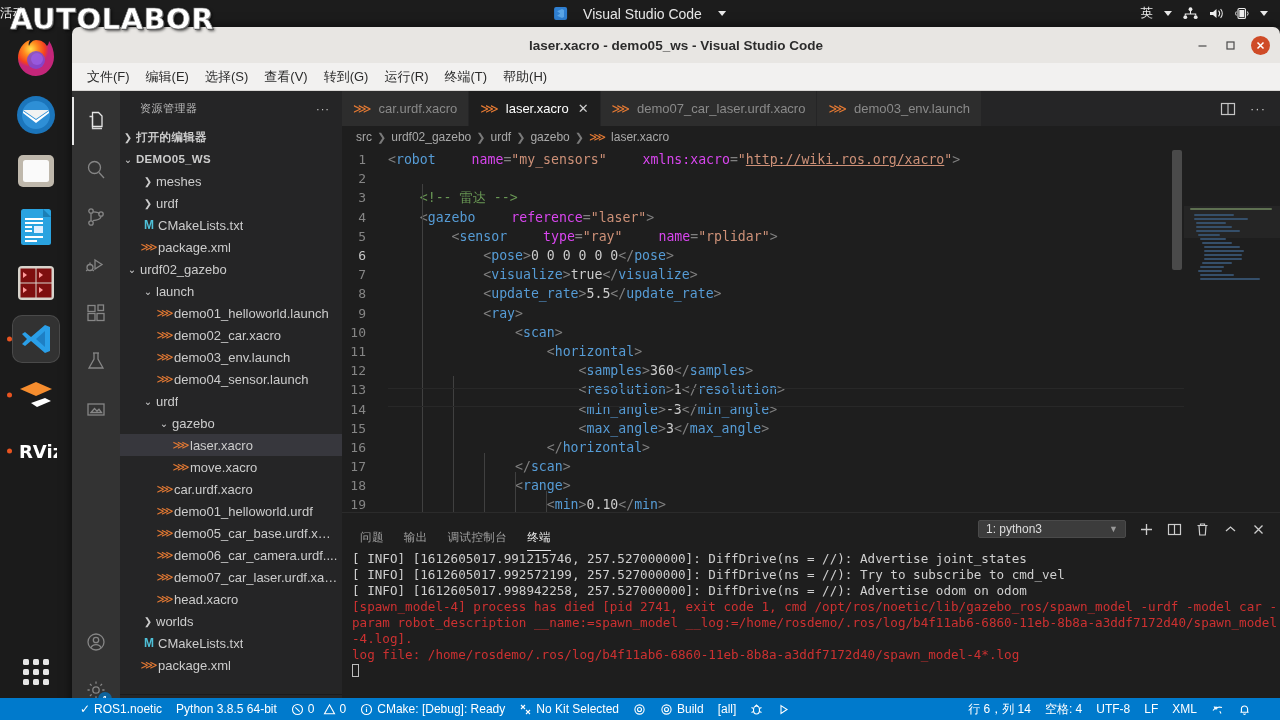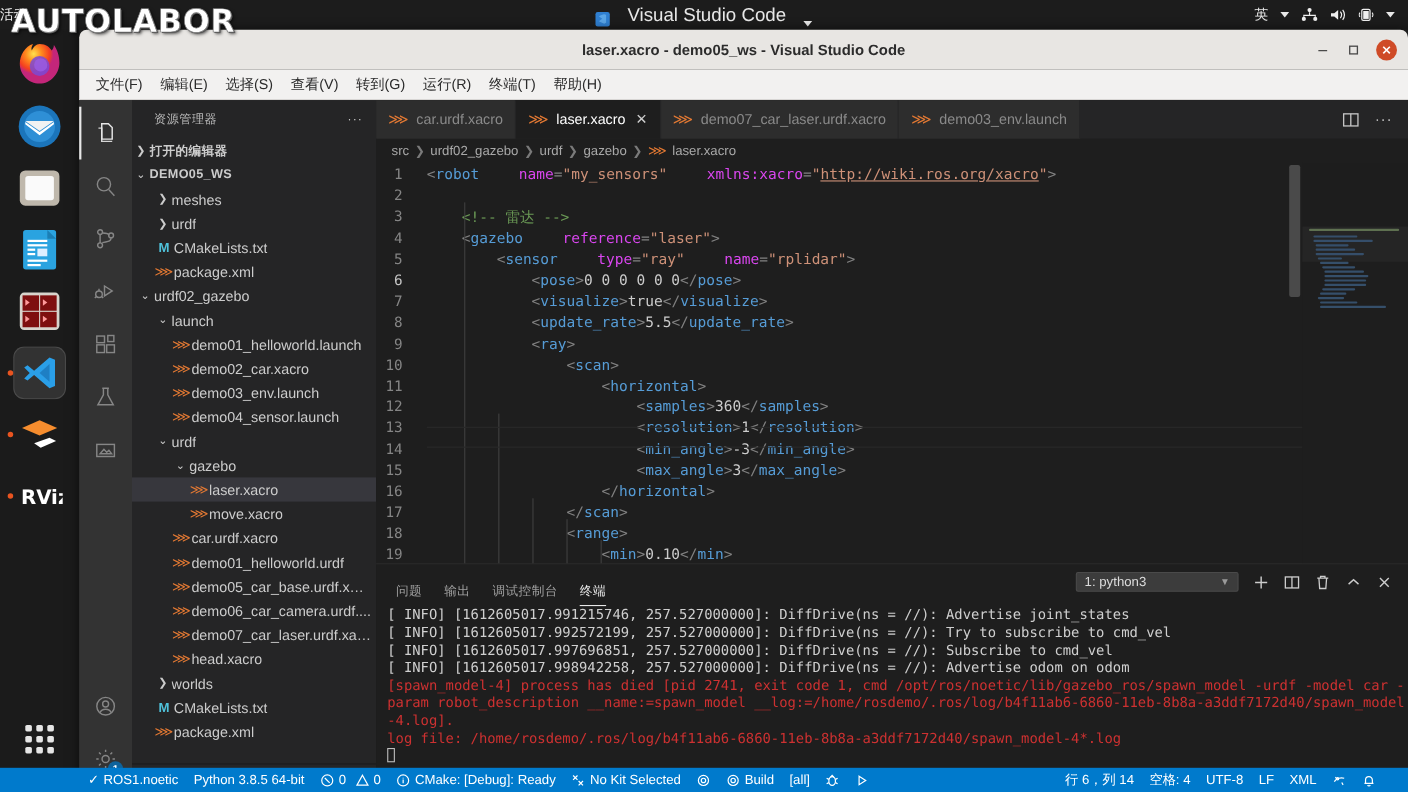--- a/index.html
+++ b/index.html
@@ -14,21 +14,21 @@
   .root { position: relative; width: 1280px; height: 720px; }
 
   
   .ubuntu-topbar {
     position: absolute; top: 0; left: 0; width: 1280px; height: 27px;
     background: #1c1c1c; color: #e8e8e8;
     display: flex; align-items: center; z-index: 5;
   }
   .ubuntu-activities { font-size: 12.5px; color: #f2f2f2; }
   .ubuntu-center { position: absolute; left: 50%; transform: translateX(-50%);
-     display: flex; align-items: flex-end; gap: 16px; font-size: 17px; }
+     display: flex; align-items: center; gap: 16px; font-size: 14px; }
   .appicon-mini { width: 13px; height: 13px; border-radius: 2px; background:#2f7fd1;
      display:inline-block; position:relative; }
   .appicon-mini:before{content:"";position:absolute;left:3px;top:2px;width:7px;height:9px;
      background:#5aa5e6;clip-path:polygon(0 25%,70% 0,100% 12%,100% 88%,70% 100%,0 75%,45% 50%);}
   .ubuntu-right { margin-left: auto; display: flex; align-items: center; gap: 11px;
      margin-right: 12px; font-size: 12.5px; }
   .tri-down { width:0;height:0;border-left:4px solid transparent;border-right:4px solid transparent;
      border-top:5px solid #e8e8e8; display:inline-block; }
   .ico-net, .ico-vol, .ico-bat { display:inline-block; }
 
@@ -742,21 +742,20 @@
               <span>
                 <svg width="15" height="15" viewBox="0 0 15 15" fill="none" stroke="currentColor" stroke-width="1.3">
                     <path d="M3.5 3.5l8 8M11.5 3.5l-8 8"></path>
                   </svg>
               </span>
             </div>
           </div>
           <div class="terminal">
             <div class="t-info">[ INFO] [1612605017.991215746, 257.527000000]: DiffDrive(ns = //): Advertise joint_states</div>
             <div class="t-info">[ INFO] [1612605017.992572199, 257.527000000]: DiffDrive(ns = //): Try to subscribe to cmd_vel</div>
-            <div class="t-info">[ INFO] [1612605017.997696851, 257.527000000]: DiffDrive(ns = //): Subscribe to cmd_vel</div>
             <div class="t-info">[ INFO] [1612605017.998942258, 257.527000000]: DiffDrive(ns = //): Advertise odom on odom</div>
             <div class="t-err">[spawn_model-4] process has died [pid 2741, exit code 1, cmd /opt/ros/noetic/lib/gazebo_ros/spawn_model -urdf -model car -param robot_description __name:=spawn_model __log:=/home/rosdemo/.ros/log/b4f11ab6-6860-11eb-8b8a-a3ddf7172d40/spawn_model-4.log].</div>
             <div class="t-err">log file: /home/rosdemo/.ros/log/b4f11ab6-6860-11eb-8b8a-a3ddf7172d40/spawn_model-4*.log</div>
             <div><span class="t-cursor"></span></div>
           </div>
         </div>
       </div>
     </div>
   </div>
 

